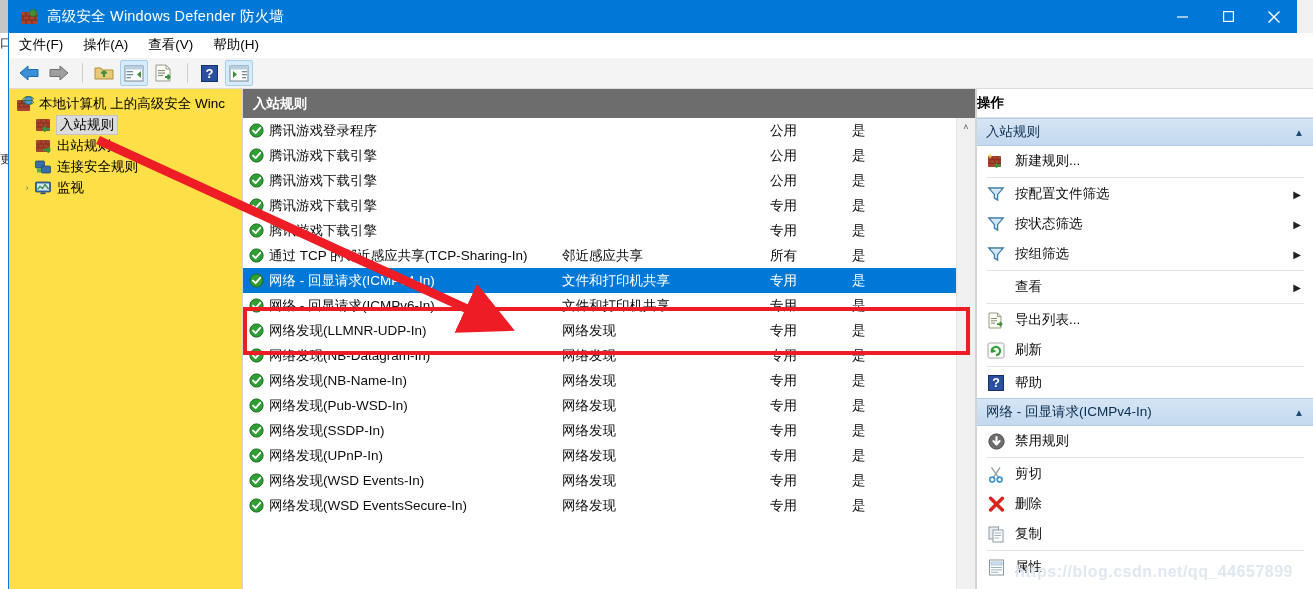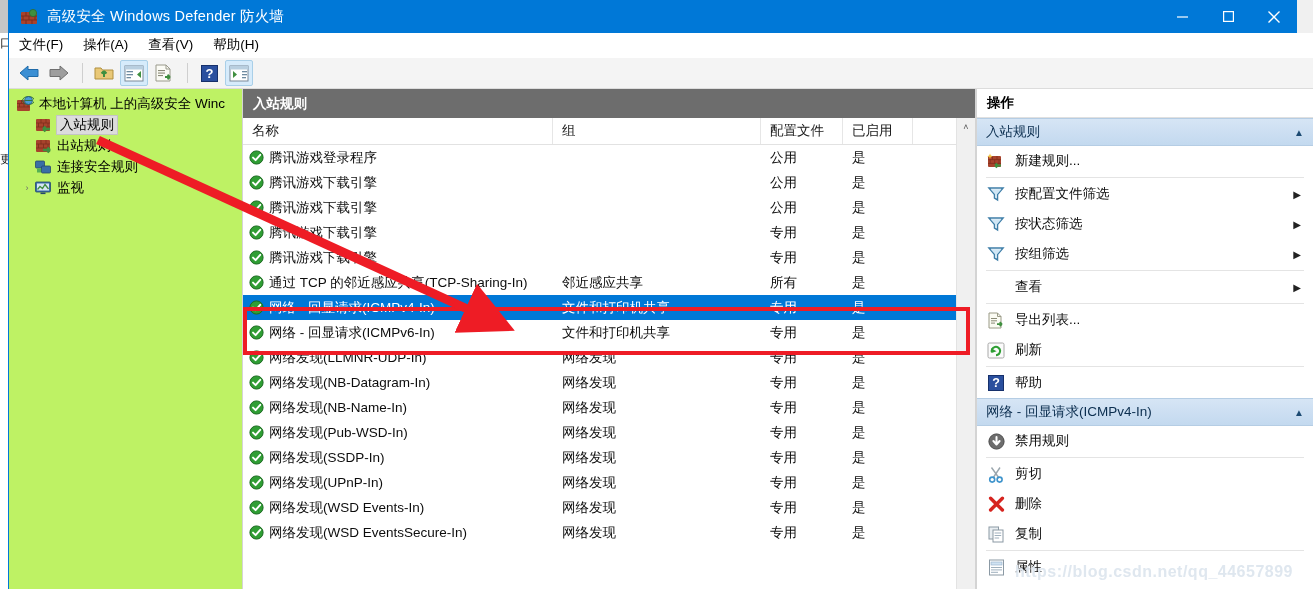--- a/index.html
+++ b/index.html
@@ -91,21 +91,21 @@
   }
 
   
   .panes {
     position: absolute; left: 0; top: 89px; right: 0; bottom: 0;
     display: flex; background: #f0f0f0;
   }
 
   
   .tree-pane {
-    width: 234px; background: #bef264; border-right: 1px solid #d4d4d4;
+    width: 234px; background: #fde047; border-right: 1px solid #d4d4d4;
     padding-top: 4px; overflow: hidden; position: relative;
     flex: 0 0 234px;
   }
   .tree-row {
     display: flex; align-items: center; height: 21px; padding-left: 8px;
     font-size: 13.5px; color: #000; white-space: nowrap; position: relative;
   }
   .tree-row.lvl1 { padding-left: 26px; }
   .tree-row .twisty {
     position: absolute; left: 13px; width: 10px; text-align: center;
@@ -173,21 +173,21 @@
   }
 
   
   .act-pane {
     width: 337px; flex: 0 0 337px; background: #ffffff;
     display: flex; flex-direction: column; overflow: hidden;
     border-left: 1px solid #d4d4d4;
   }
   .act-caption {
     height: 29px; background: #ffffff; color: #000;
-    display: flex; align-items: center; padding-left: 10px;
+    display: flex; align-items: center; 
     font-size: 13.5px; font-weight: bold; flex: 0 0 29px;
     border-bottom: 1px solid #e0e0e0;
   }
   .act-group-hdr {
     height: 28px; flex: 0 0 28px;
     background: linear-gradient(to bottom,#d6e5f5,#c3d9ef);
     border-top: 1px solid #b5cde4; border-bottom: 1px solid #b5cde4;
     display: flex; align-items: center; padding: 0 9px;
     font-size: 13.5px; color: #0b2e4f;
   }
@@ -426,26 +426,20 @@
           </span>
           <span class="tlabel">监视</span>
         </div>
       </div>
 
       <div class="list-pane">
         <div class="pane-caption">入站规则</div>
         <div class="list-body">
           <div class="grid">
 
-            <div class="hdr-row">
-              <div class="hdr-cell c-name">名称</div>
-              <div class="hdr-cell c-group">组</div>
-              <div class="hdr-cell c-profile">配置文件</div>
-              <div class="hdr-cell c-enabled">已启用</div>
-            </div>
 
             <div class="rows" id="rows-host">
                 <div class="row">
                   <div class="cell c-name">
                     <span class="shield">
                       <svg width="15" height="15" viewBox="0 0 15 15">
                         <circle cx="7.5" cy="7.5" r="6.6" fill="#2f9e34" stroke="#1d6b22" stroke-width="1"></circle>
                         <path d="M4 7.6 L6.6 10.2 L11.2 4.8" fill="none" stroke="#ffffff" stroke-width="1.9" stroke-linecap="round" stroke-linejoin="round"></path>
                       </svg>
                     </span>

